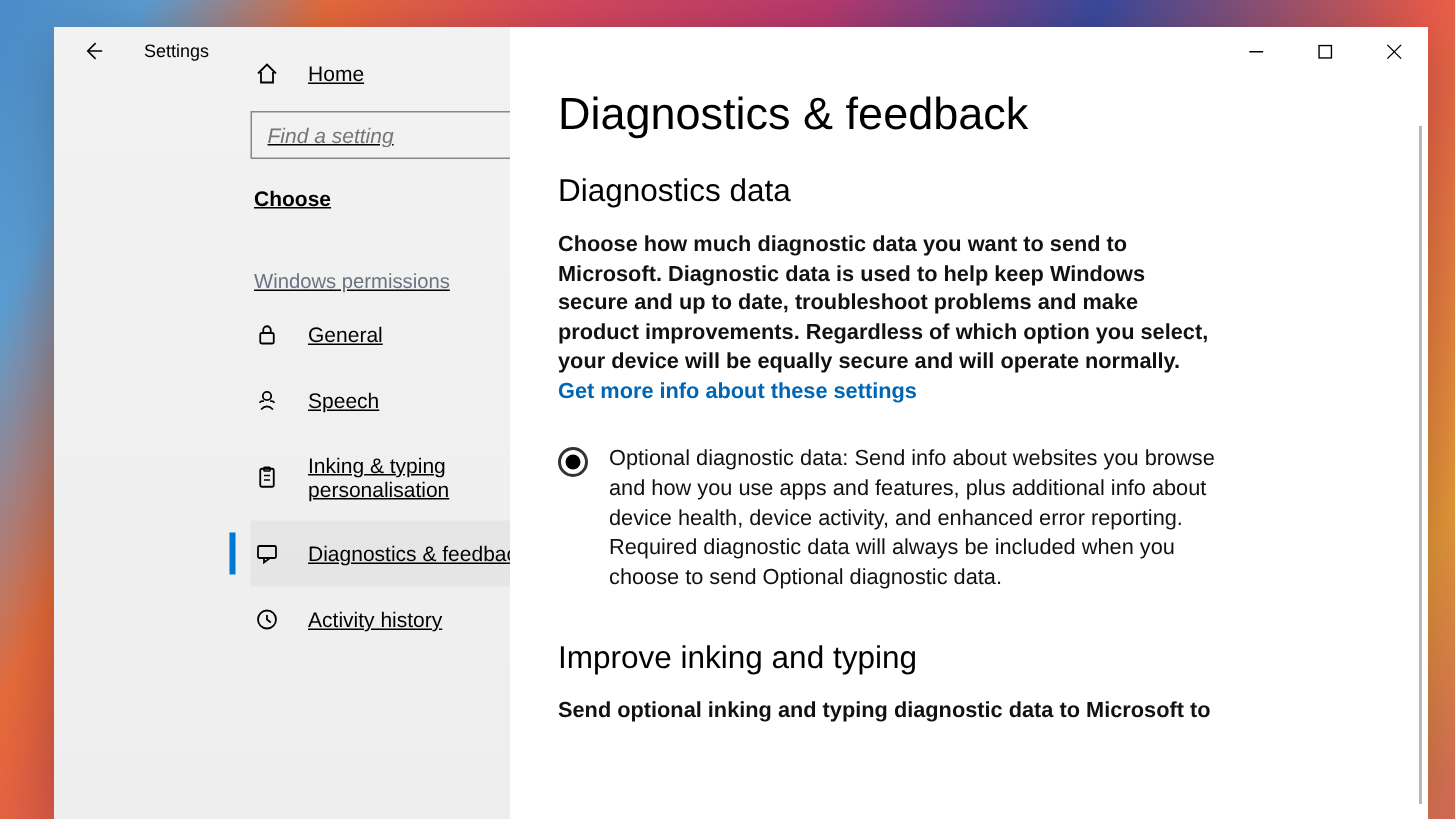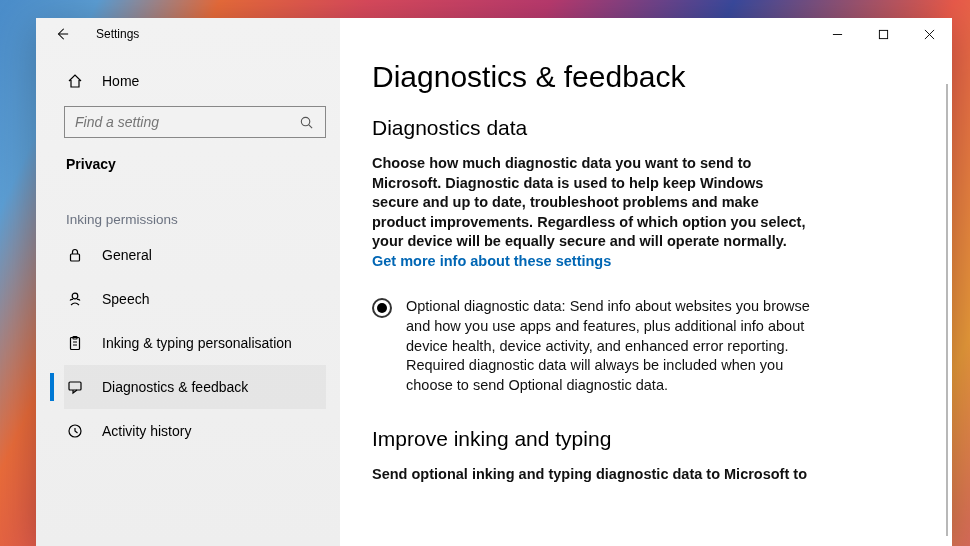--- a/index.html
+++ b/index.html
@@ -15,37 +15,37 @@
     left: 36px; top: 18px; right: 18px; bottom: 0;
     background: #fff;
     display: flex;
     box-shadow: 0 8px 40px rgba(0,0,0,0.25);
     overflow: hidden;
   }
   
   .sidebar {
     width: 304px;
     background: linear-gradient(180deg, #f2f2f2 0%, #eeeeee 100%);
-    display: flex; flex-direction: column;
+    display: flex; flex-direction: row;
     font-size: 14px;
     color: #000;
   }
   .titlebar-left {
     height: 32px;
     display: flex; align-items: center;
     padding-left: 16px;
     gap: 24px;
   }
   .back-btn {
     width: 20px; height: 20px;
     display: flex; align-items: center; justify-content: center;
     cursor: pointer;
   }
   .app-title { font-size: 12px; color: #000; }
-  .sidebar-body { padding: 10px 14px 0 28px; }
+  .sidebar-body { padding: 10px 14px 0 28px; text-decoration: underline; }
   .home-row {
     display: flex; align-items: center; gap: 18px;
     padding: 12px 4px 12px 2px;
     cursor: pointer;
   }
   .icon { width: 18px; height: 18px; display: inline-flex; align-items: center; justify-content: center; flex-shrink: 0; }
   .search-box {
     margin-top: 4px;
     border: 1px solid #888;
     background: #f2f2f2;
@@ -159,23 +159,23 @@
       <div class="search-box">
         <input type="text" placeholder="Find a setting" style="">
         <span class="icon">
           <svg viewBox="0 0 16 16" width="15" height="15">
               <circle cx="7" cy="7" r="4.5" stroke="#555" stroke-width="1.2" fill="none"></circle>
               <line x1="10.5" y1="10.5" x2="14" y2="14" stroke="#555" stroke-width="1.2"></line>
             </svg>
         </span>
       </div>
 
-      <div class="section-title">Privacy</div>
-
-      <div class="group-label">Inking permissions</div>
+      <div class="section-title">Choose</div>
+
+      <div class="group-label">Windows permissions</div>
 
       <div class="nav-item">
         <span class="icon">
           <svg viewBox="0 0 16 16" width="16" height="16">
               <rect x="3.5" y="7" width="9" height="7" rx="1" stroke="#000" stroke-width="1.2" fill="none"></rect>
               <path d="M5.5 7 V5 a2.5 2.5 0 0 1 5 0 V7" stroke="#000" stroke-width="1.2" fill="none"></path>
             </svg>
         </span>
         <span>General</span>
       </div>

